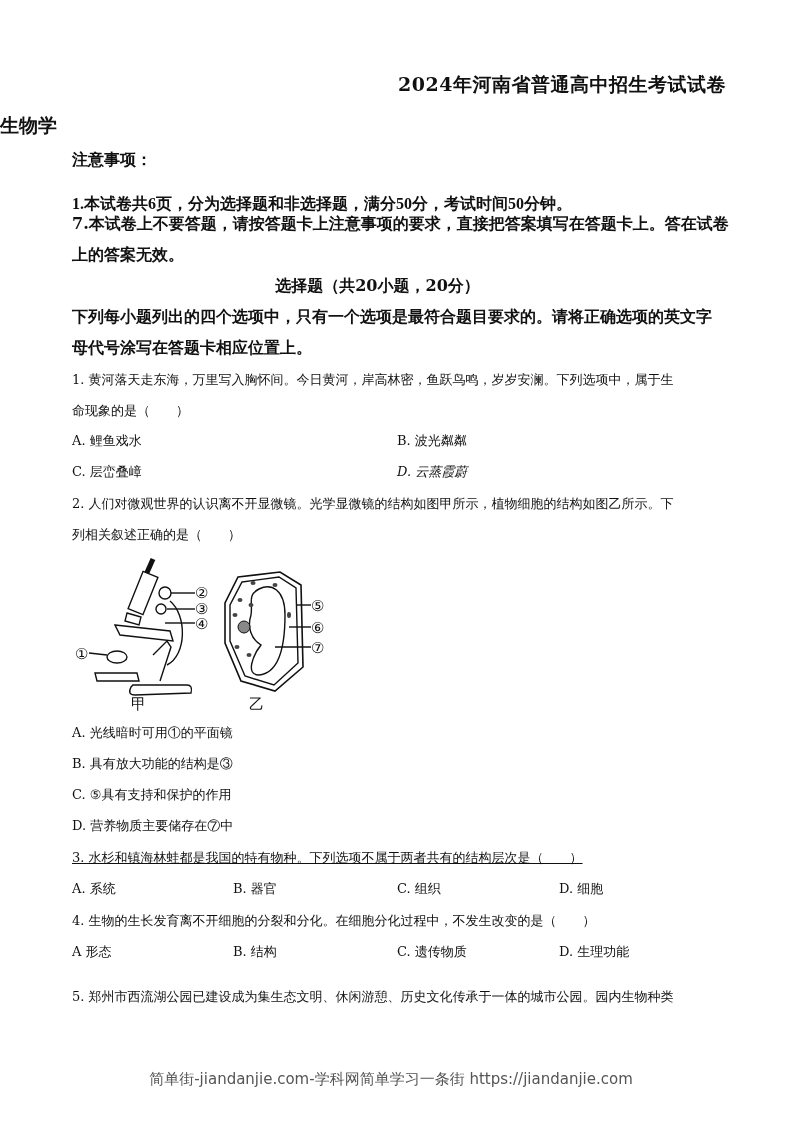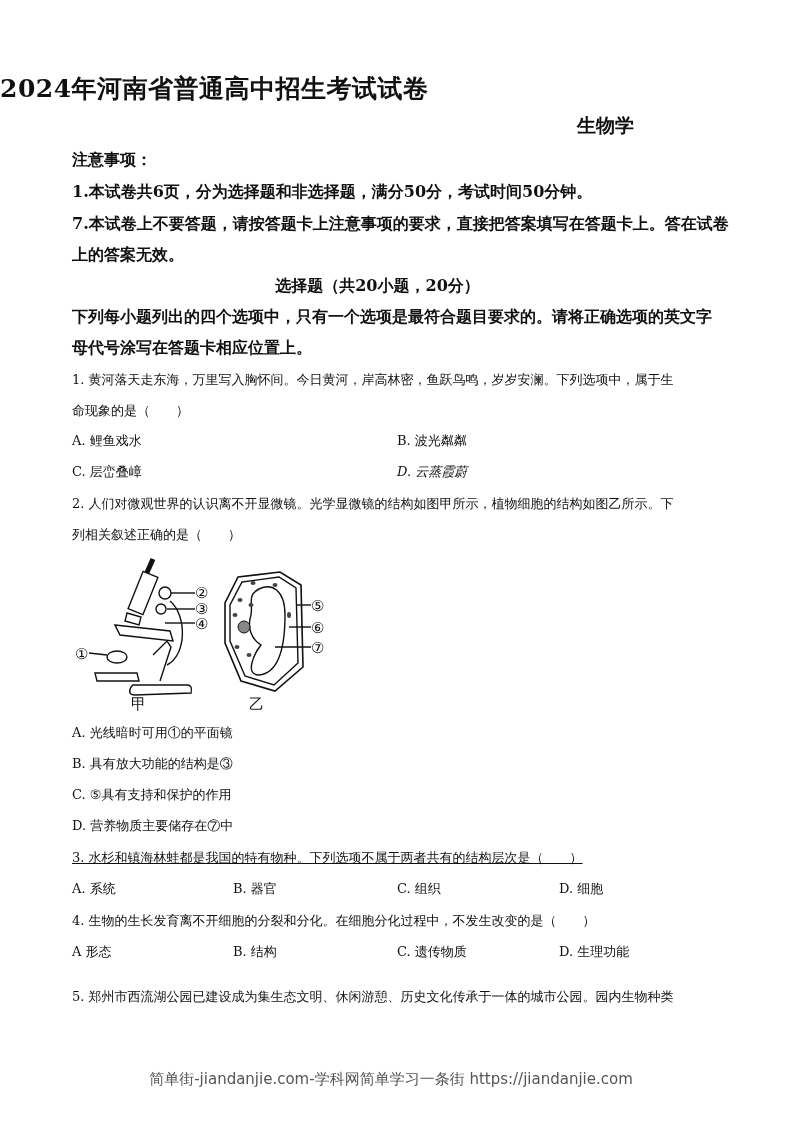--- a/index.html
+++ b/index.html
@@ -1,34 +1,34 @@
 <!DOCTYPE html>
 <html><head>
 <meta charset="utf-8">
 <style>
   html, body { margin: 0; padding: 0; background: #ffffff; }
   body { width: 793px; height: 1122px; position: relative; overflow: hidden;
          font-family: "DejaVu Serif", "Liberation Serif", serif; color: #111; }
   .abs { position: absolute; white-space: nowrap; }
-  .title { left: 0; width: 726px; text-align: left; top: 72px; font-size: 25px; font-weight: bold; letter-spacing: 0.5px; }
-  .subtitle { left: 0; width: 634px; text-align: right; top: 113px; font-size: 19px; font-weight: bold; }
+  .title { left: 0; width: 726px; text-align: right; top: 72px; font-size: 19px; font-weight: bold; letter-spacing: 0.5px; }
+  .subtitle { left: 0; width: 634px; text-align: left; top: 113px; font-size: 19px; font-weight: bold; }
   .b { font-weight: bold; font-size: 16px; }
   .n { font-size: 13px; }
   .footer { left: 0; width: 782px; text-align: center; top: 1070px; font-size: 15px; color: #555;
             font-family: "DejaVu Sans", "Liberation Sans", sans-serif; }
   .fig { position: absolute; left: 75px; top: 555px; width: 260px; height: 160px; }
 </style>
 </head>
 <body>
 
 <div class="abs title">2024年河南省普通高中招生考试试卷</div>
 <div class="abs subtitle">生物学</div>
 
 <div class="abs b" style="left:72px;top:150px;">注意事项：</div>
-<div class="abs b" style="left:72px;top:182px;">1.本试卷共6页，分为选择题和非选择题，满分50分，考试时间50分钟。</div>
+<div class="abs b" style="left:72px;top:194px;font-family:Liberation Serif, serif;">1.本试卷共6页，分为选择题和非选择题，满分50分，考试时间50分钟。</div>
 <div class="abs b" style="left:72px;top:214px;">7.本试卷上不要答题，请按答题卡上注意事项的要求，直接把答案填写在答题卡上。答在试卷</div>
 <div class="abs b" style="left:72px;top:245px;">上的答案无效。</div>
 
 <div class="abs b" style="left:0;width:755px;text-align:center;top:276px;">选择题（共20小题，20分）</div>
 <div class="abs b" style="left:72px;top:307px;">下列每小题列出的四个选项中，只有一个选项是最符合题目要求的。请将正确选项的英文字</div>
 <div class="abs b" style="left:72px;top:338px;">母代号涂写在答题卡相应位置上。</div>
 
 <div class="abs n" style="left:72px;top:371px;">1. 黄河落天走东海，万里写入胸怀间。今日黄河，岸高林密，鱼跃鸟鸣，岁岁安澜。下列选项中，属于生</div>
 <div class="abs n" style="left:72px;top:402px;">命现象的是（　　）</div>
 <div class="abs n" style="left:72px;top:432px;">A. 鲤鱼戏水</div>

